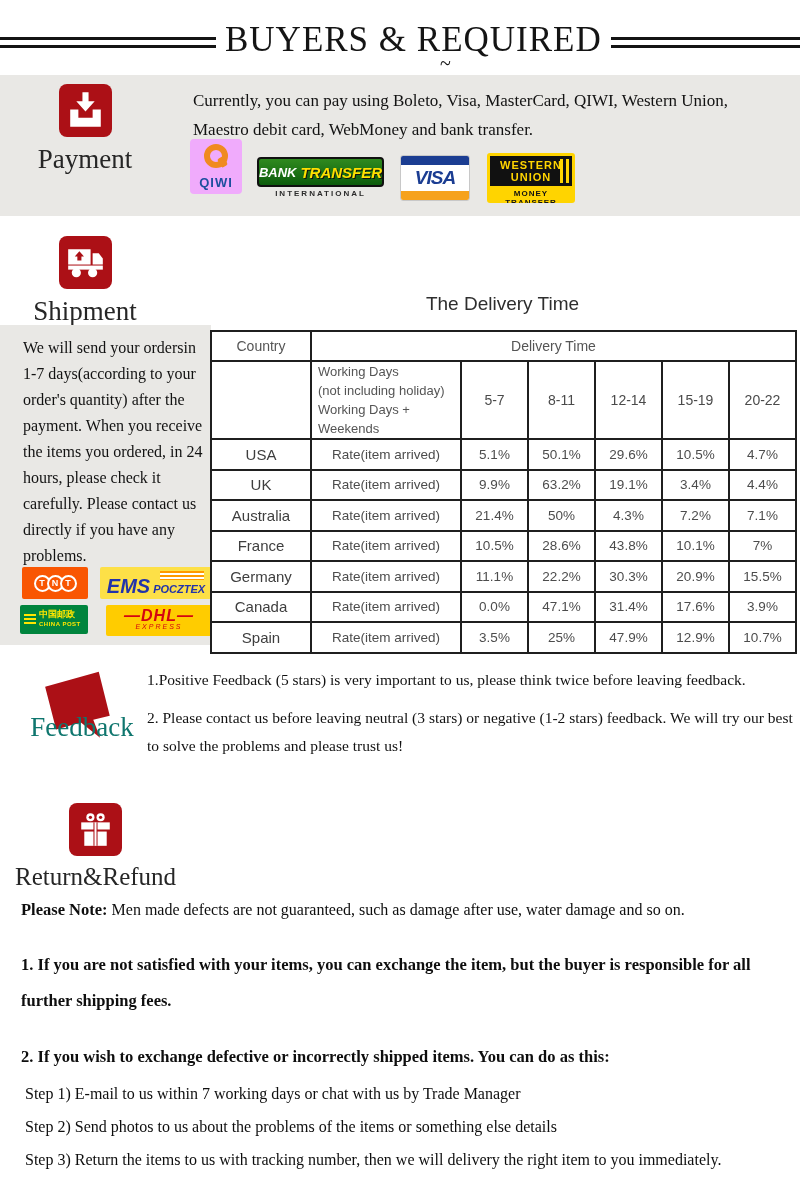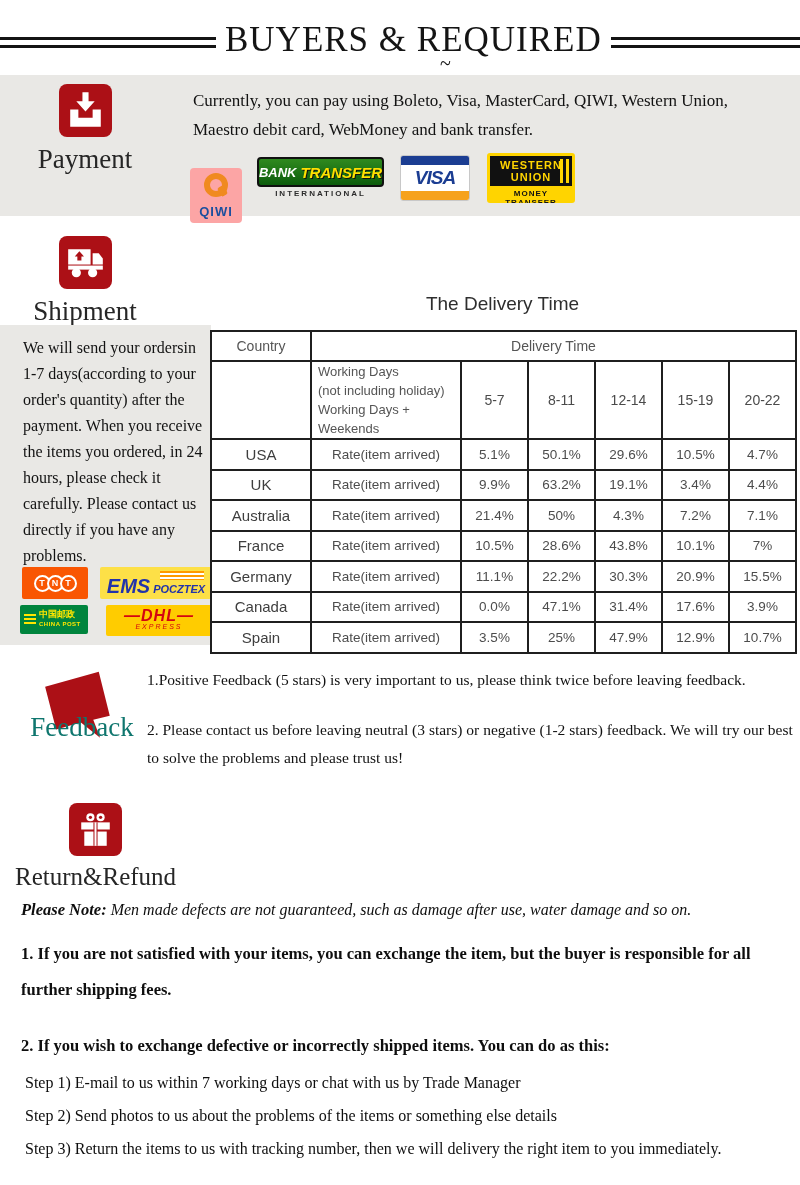--- a/index.html
+++ b/index.html
@@ -17,21 +17,21 @@
   .hdr-title{font-size:35px;letter-spacing:1px;color:#141414;padding:0 9px;white-space:nowrap;position:relative;top:-2px;}
   .tilde{position:absolute;top:52px;left:440px;font-size:20px;color:#141414;}
   
   .badge{position:absolute;width:140px;text-align:center;}
   .red-sq{display:inline-block;width:53px;height:53px;background:var(--accent-red);border-radius:8px;}
   .badge-label{display:block;font-size:27px;color:#262626;margin-top:3px;}
   
   .pay-block{position:absolute;top:75px;left:0;width:800px;height:141px;background:var(--section-bg);}
   .pay-desc{position:absolute;top:11px;left:193px;width:586px;font-size:17px;line-height:29px;color:#121212;}
   .logo{position:absolute;overflow:hidden;}
-  .qiwi{top:93px;left:190px;width:52px;height:55px;background:#fca5a5;border-radius:4px;text-align:center;}
+  .qiwi{top:64px;left:190px;width:52px;height:55px;background:#f0abfc;border-radius:4px;text-align:center;}
   .qiwi-q{display:inline-block;margin-top:5px;width:24px;height:24px;border:6px solid #f08a20;border-radius:50%;position:relative;}
   .qiwi-q::after{content:"";position:absolute;right:-4px;bottom:-5px;width:7px;height:10px;background:#f08a20;border-radius:2px;transform:rotate(-30deg);}
   .qiwi-word{display:block;font-family:"Liberation Sans",sans-serif;font-weight:bold;color:#1c4f9e;font-size:13px;letter-spacing:1px;margin-top:3px;}
   .bank{top:82px;left:257px;width:127px;height:48px;text-align:center;}
   .bank-box{height:30px;background:linear-gradient(#2f8a1f,#0c5c0c);border:2px solid #101010;border-radius:4px;
             display:flex;align-items:center;justify-content:center;gap:4px;font-family:"Liberation Sans",sans-serif;font-style:italic;font-weight:bold;}
   .bank-w1{color:#fff;font-size:13px;}
   .bank-w2{color:#ffe000;font-size:15px;text-shadow:1px 1px 0 #101010;}
   .bank-sub{font-family:"Liberation Sans",sans-serif;font-size:8px;letter-spacing:2px;color:#2b2b2b;font-weight:bold;margin-top:2px;}
   .visa{top:80px;left:400px;width:70px;height:46px;background:#fff;border:1px solid #c8c8c8;border-radius:3px;display:flex;flex-direction:column;}
@@ -76,27 +76,27 @@
   .dlv-table .r-sub{height:62px;}
   .wd-cell{text-align:left !important;padding-left:6px !important;font-size:13px;line-height:19px;color:#555;}
   .range-cell{font-size:14px;color:#4a4a4a;}
   .dlv-table tbody tr{height:30.5px;}
   .dlv-table tbody td:first-child{font-size:15px;color:#3e3e3e;}
   .dlv-table tbody td{font-size:13.5px;}
   
   .fb-icon{position:absolute;top:666px;left:30px;}
   .fb-label{position:absolute;top:712px;left:12px;width:140px;text-align:center;font-size:27px;color:#0f766e;}
   .fb-texts{position:absolute;top:668px;left:147px;width:648px;font-size:15.5px;line-height:24px;color:#121212;}
-  .fb-item2{margin-top:24px;line-height:28px;}
+  .fb-item2{margin-top:12px;line-height:28px;}
   
   .ret-badge{top:803px;left:15px;width:160px;}
   .ret-label{font-size:25px;}
   
   .bottom{position:absolute;top:898px;left:21px;width:762px;font-size:16px;color:#0e0e0e;}
-  .pnote{line-height:24px;margin-bottom:14px;font-style:italic;}
+  .pnote{line-height:24px;margin-bottom:25px;}
   .pnote b{font-size:16.5px;}
   .pbold{font-weight:bold;font-size:16.5px;line-height:36px;margin-bottom:14px;}
   .steps{font-size:16px;line-height:33px;padding-left:4px;}
   .sep{height:6px;}
   svg{display:block;}
 </style>
 </head>
 <body>
 
 <div id="page">

